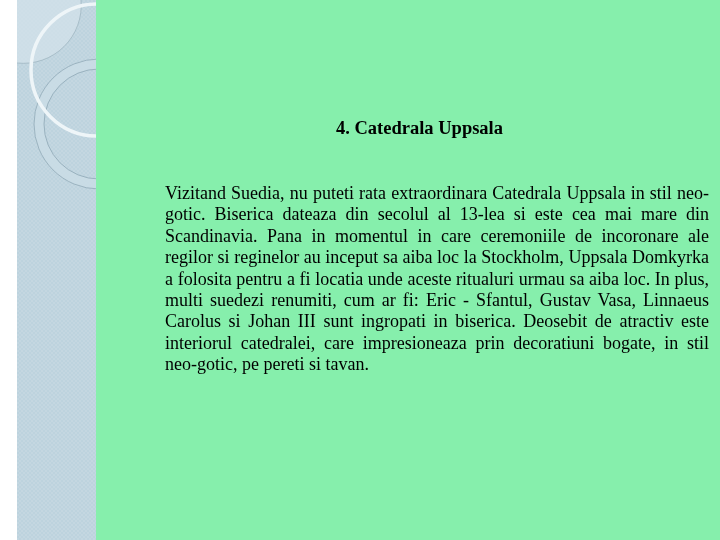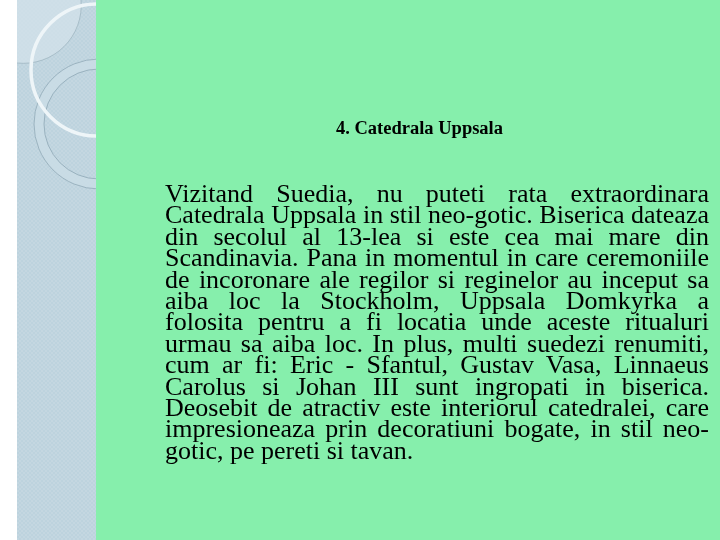--- a/index.html
+++ b/index.html
@@ -49,21 +49,21 @@
       line-height: 22px;
       color: #000000;
       margin: 0;
     }
     .body-text {
       position: absolute;
       left: 148px;
       top: 183px;
       width: 544px;
       font-family: "Liberation Serif", serif;
-      font-size: 26px;
+      font-size: 18px;
       line-height: 21.4px;
       color: #000000;
       text-align: justify;
       margin: 0;
     }
   </style>
 </head>
 <body>
 
 <div class="slide">

